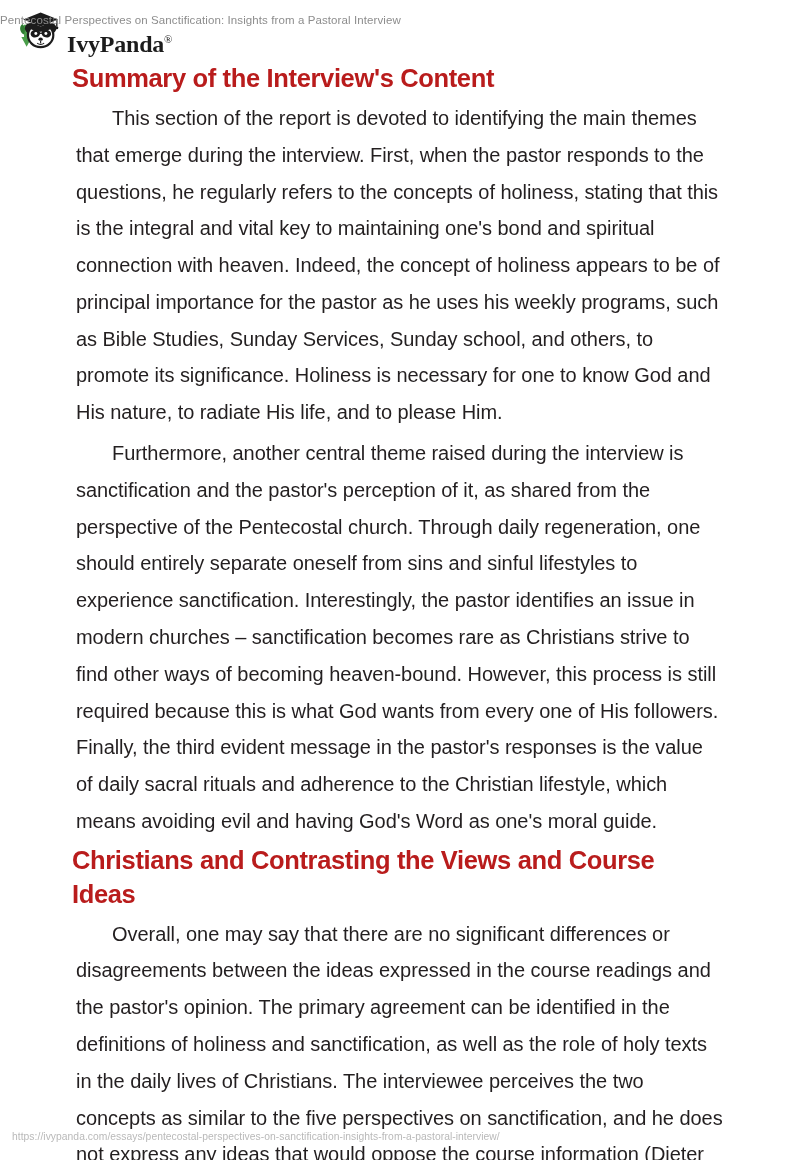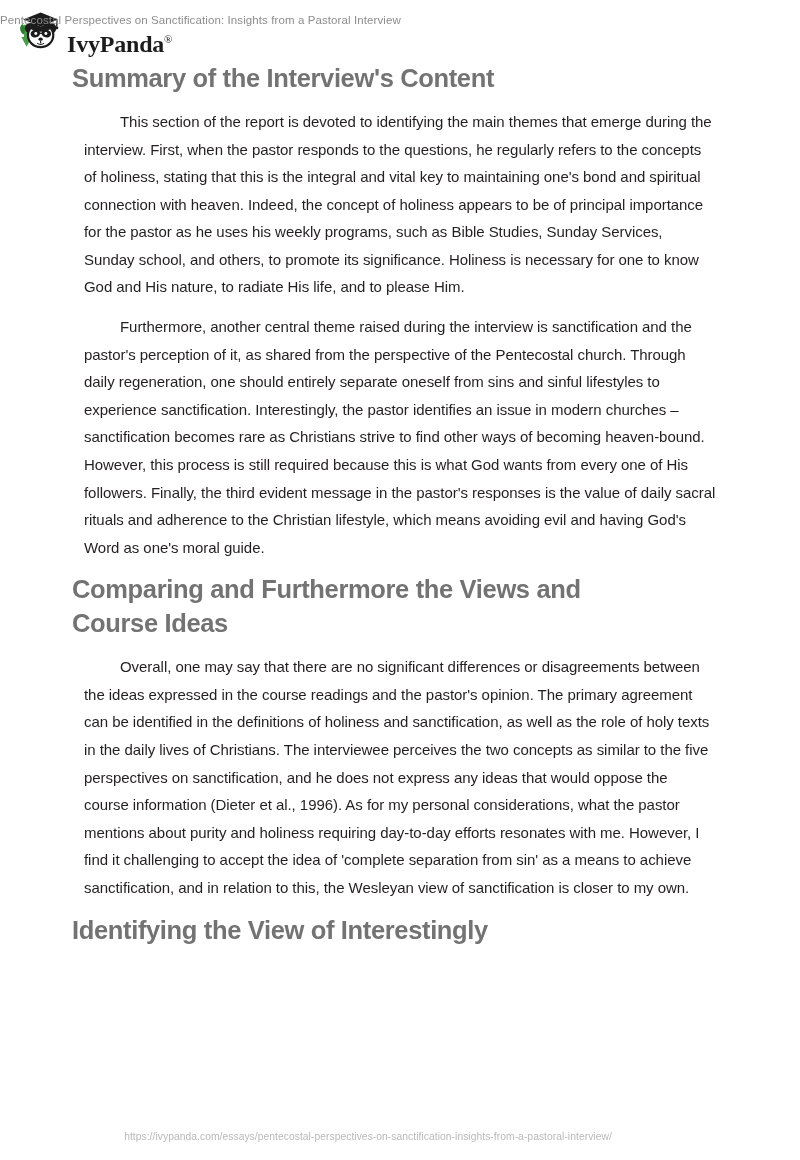--- a/index.html
+++ b/index.html
@@ -72,49 +72,49 @@
   .content {
     position: absolute;
     left: 72px;
     top: 62px;
     width: 656px;
   }
   h2.section-heading {
     font-family: "Liberation Sans", sans-serif;
     font-size: 25.5px;
     font-weight: bold;
-    color: #737373;
+    color: #b91c1c;
     margin: 0;
     line-height: 1.33;
     letter-spacing: -0.35px;
   }
   .h-sum   { margin-top: 18px; }
   .h-comp  { margin-top: 28px; width: 600px; }
   .h-ident { margin-top: 26px; }
 
   p.body-text {
-    font-size: 15px;
+    font-size: 20px;
     line-height: 1.84;
     color: #231f20;
-    margin: 12px;
+    margin: 4px;
     text-indent: 36px;
     letter-spacing: -0.05px;
   }
   .p-gap-1 { margin-top: 16px; }
   .p-gap-2 { margin-top: 21px; }
   .p-gap-3 { margin-top: 16px; }
   .p-gap-4 { margin-top: 16px; }
 
   
   .page-footer {
     position: absolute;
-    left: 0;
+    left: 12px;
     bottom: 16px;
     width: 736px;
-    text-align: center;
+    text-align: left;
   }
   .footer-url {
     font-size: 10.3px;
     color: #b9b9b9;
     letter-spacing: 0.05px;
     text-decoration: none;
     white-space: nowrap;
   }
 </style>
 </head>
@@ -160,21 +160,21 @@
 </div>
 
 <div class="content">
 
   <h2 class="section-heading h-sum">Summary of the Interview's Content</h2>
 
   <p class="body-text p-gap-1">This section of the report is devoted to identifying the main themes that emerge during the interview. First, when the pastor responds to the questions, he regularly refers to the concepts of holiness, stating that this is the integral and vital key to maintaining one's bond and spiritual connection with heaven. Indeed, the concept of holiness appears to be of principal importance for the pastor as he uses his weekly programs, such as Bible Studies, Sunday Services, Sunday school, and others, to promote its significance. Holiness is necessary for one to know God and His nature, to radiate His life, and to please Him.</p>
 
   <p class="body-text p-gap-2">Furthermore, another central theme raised during the interview is sanctification and the pastor's perception of it, as shared from the perspective of the Pentecostal church. Through daily regeneration, one should entirely separate oneself from sins and sinful lifestyles to experience sanctification. Interestingly, the pastor identifies an issue in modern churches – sanctification becomes rare as Christians strive to find other ways of becoming heaven-bound. However, this process is still required because this is what God wants from every one of His followers. Finally, the third evident message in the pastor's responses is the value of daily sacral rituals and adherence to the Christian lifestyle, which means avoiding evil and having God's Word as one's moral guide.</p>
 
-  <h2 class="section-heading h-comp">Comparing and Furthermore the Views and Course Ideas</h2>
+  <h2 class="section-heading h-comp">Christians and Contrasting the Views and Course Ideas</h2>
 
   <p class="body-text p-gap-3">Overall, one may say that there are no significant differences or disagreements between the ideas expressed in the course readings and the pastor's opinion. The primary agreement can be identified in the definitions of holiness and sanctification, as well as the role of holy texts in the daily lives of Christians. The interviewee perceives the two concepts as similar to the five perspectives on sanctification, and he does not express any ideas that would oppose the course information (Dieter et al., 1996). As for my personal considerations, what the pastor mentions about purity and holiness requiring day-to-day efforts resonates with me. However, I find it challenging to accept the idea of 'complete separation from sin' as a means to achieve sanctification, and in relation to this, the Wesleyan view of sanctification is closer to my own.</p>
 
   <h2 class="section-heading h-ident">Identifying the View of Interestingly</h2>
 
 </div>
 
 <div class="page-footer">
   <span class="footer-url">https://ivypanda.com/essays/pentecostal-perspectives-on-sanctification-insights-from-a-pastoral-interview/</span>
 </div>

